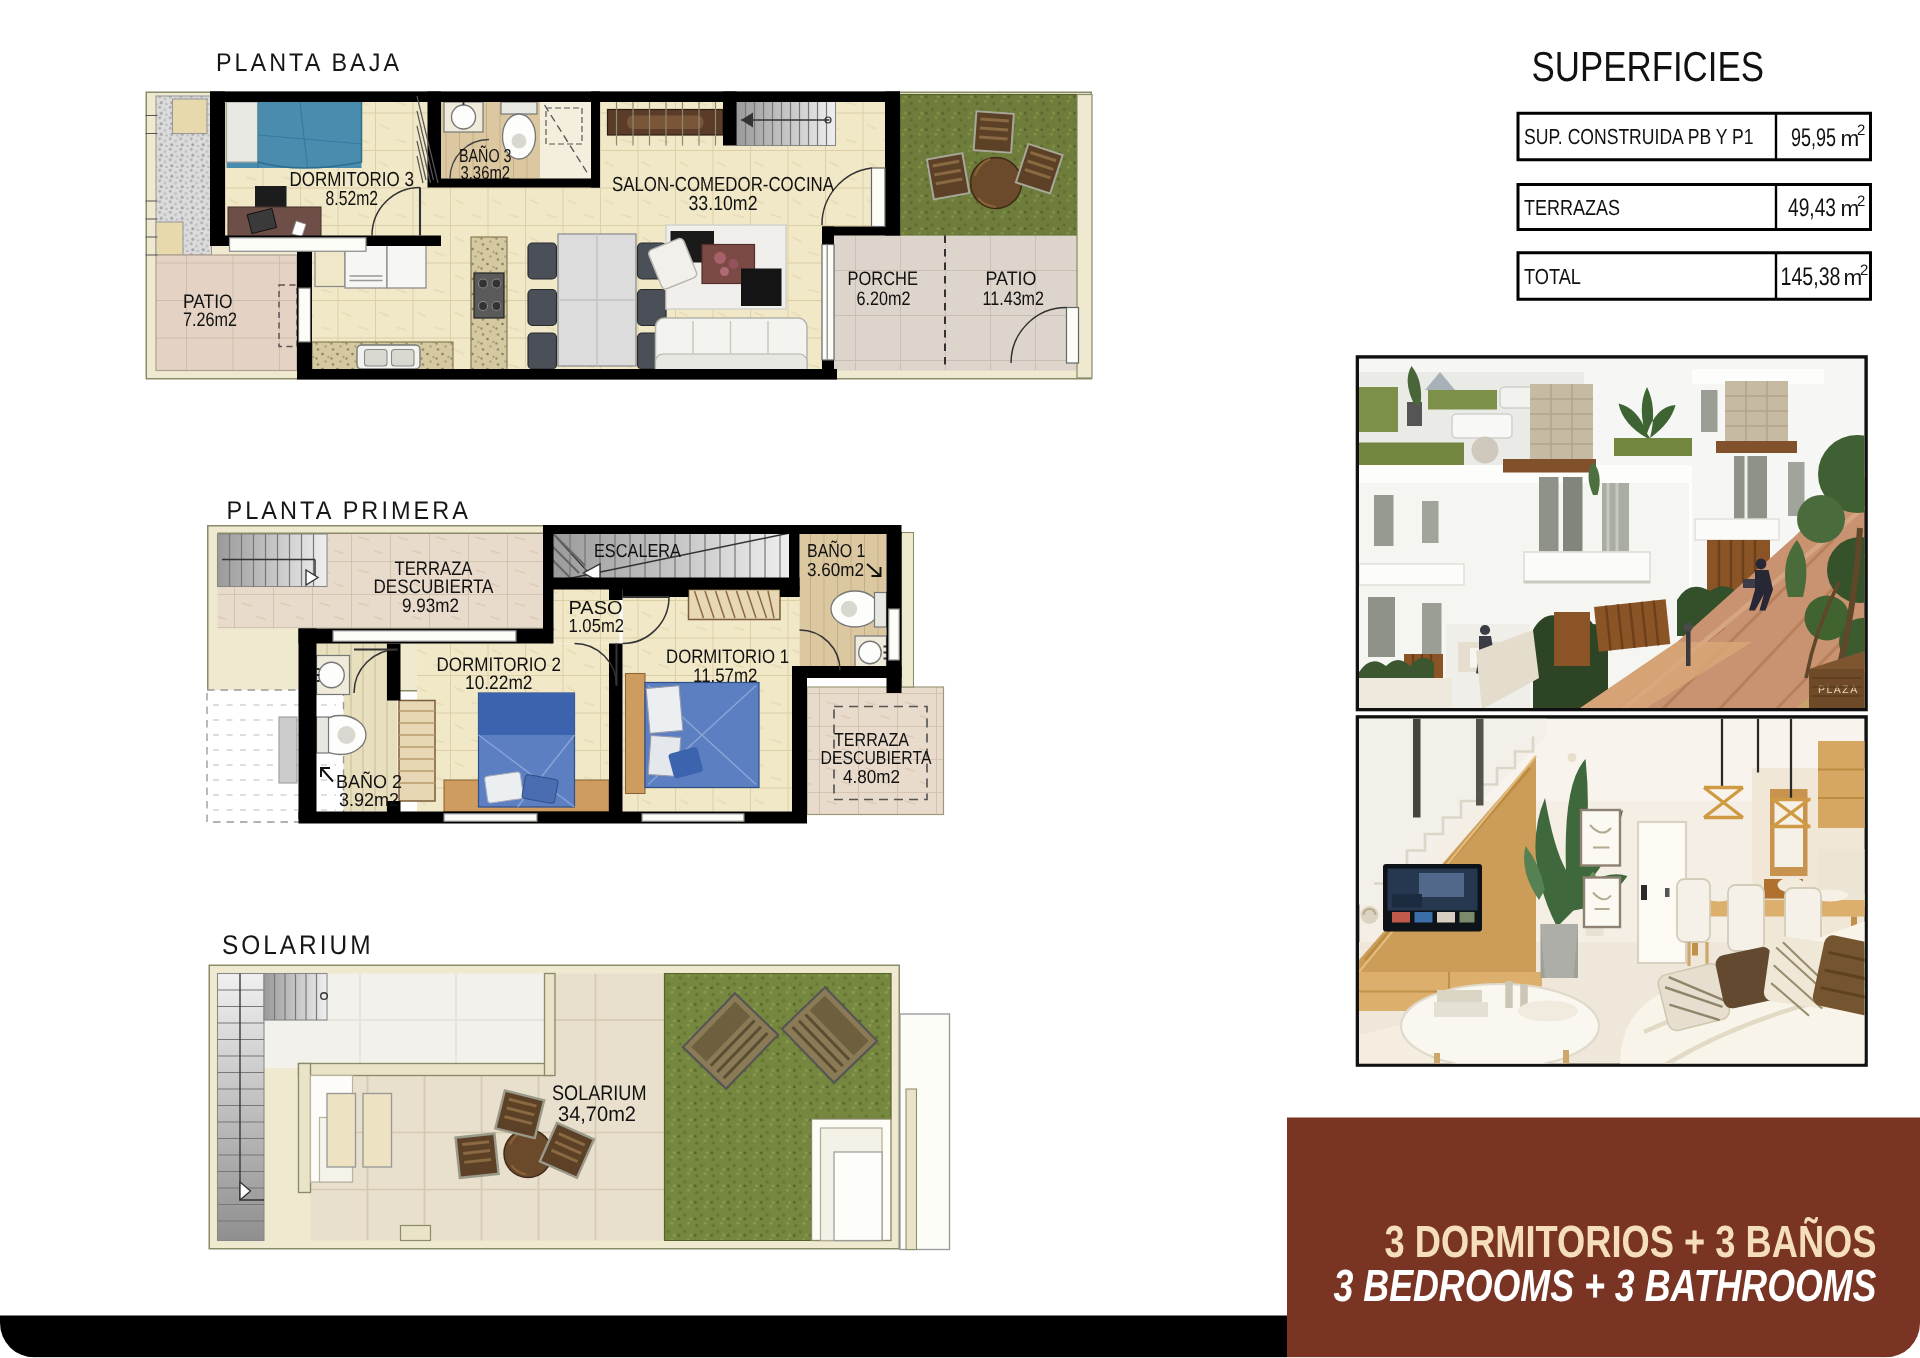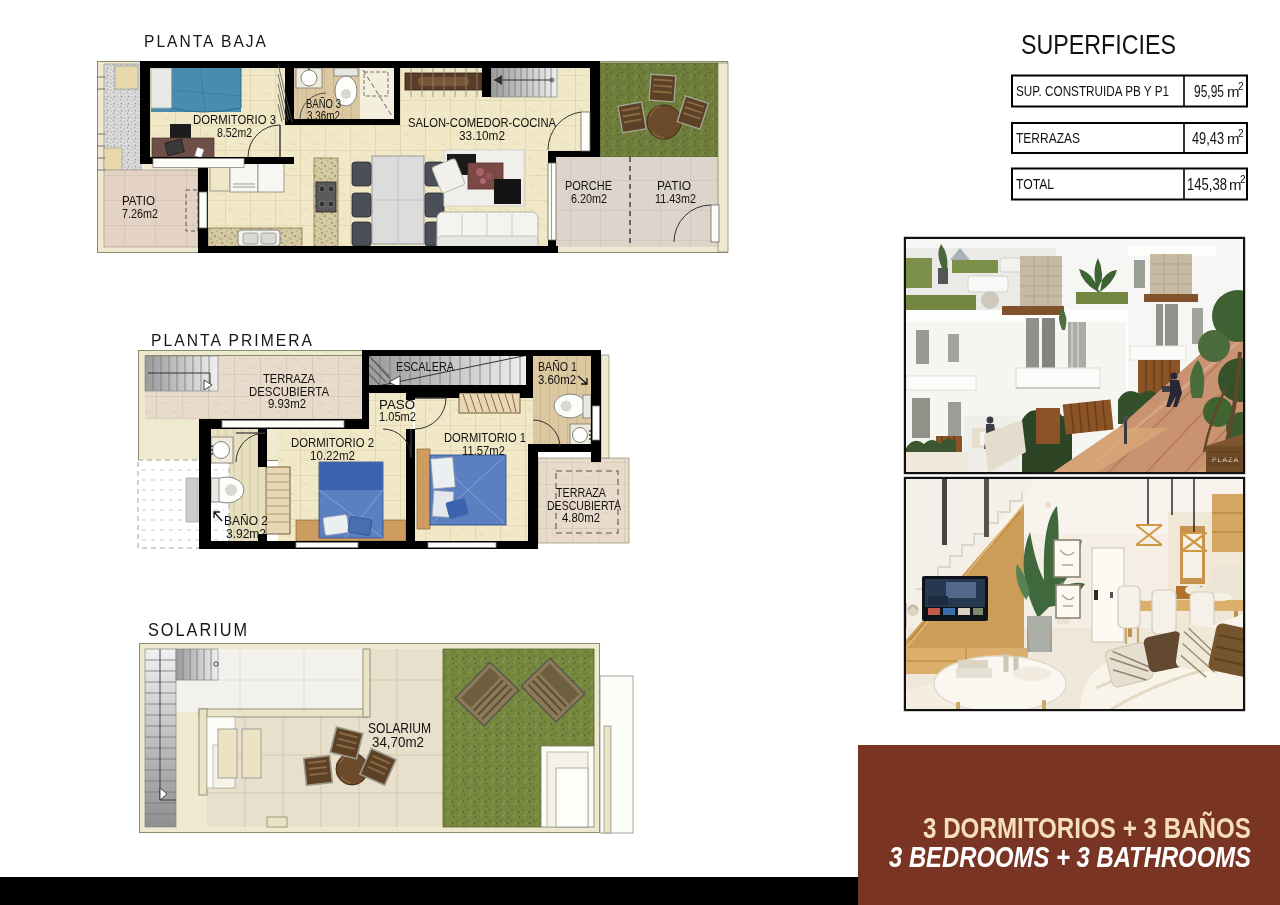--- a/index.html
+++ b/index.html
@@ -1,17 +1,17 @@
 <!DOCTYPE html>
 <html><head>
 <meta charset="utf-8">
 <style>
 html,body{margin:0;padding:0;background:#ffffff;}
 .page{position:relative;width:1280px;height:905px;overflow:hidden;background:#ffffff;
-  font-family:"Liberation Sans",sans-serif;}
+  font-family:"Liberation Sans",sans-serif;border-radius:23px;}
 svg text{font-family:"Liberation Sans",sans-serif;}
 .abs{position:absolute;}
 </style>
 </head>
 <body>
 <div class="page">
 <svg class="abs" style="left:0;top:0" width="1280" height="905" viewBox="0 0 1280 905">
 <defs>
 <pattern id="tileC" width="25" height="25" patternUnits="userSpaceOnUse">
   <rect width="25" height="25" fill="#f1e8c7"></rect>

